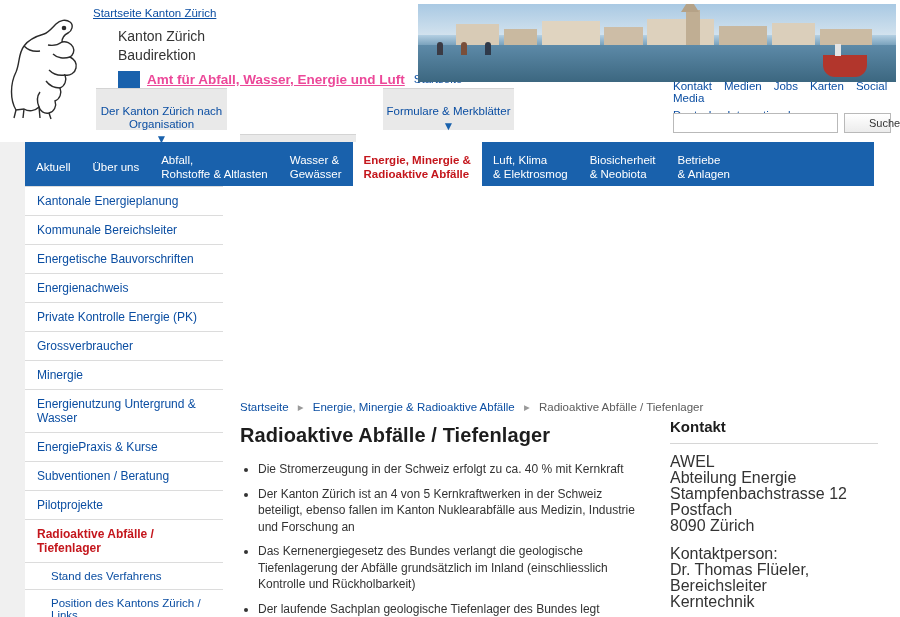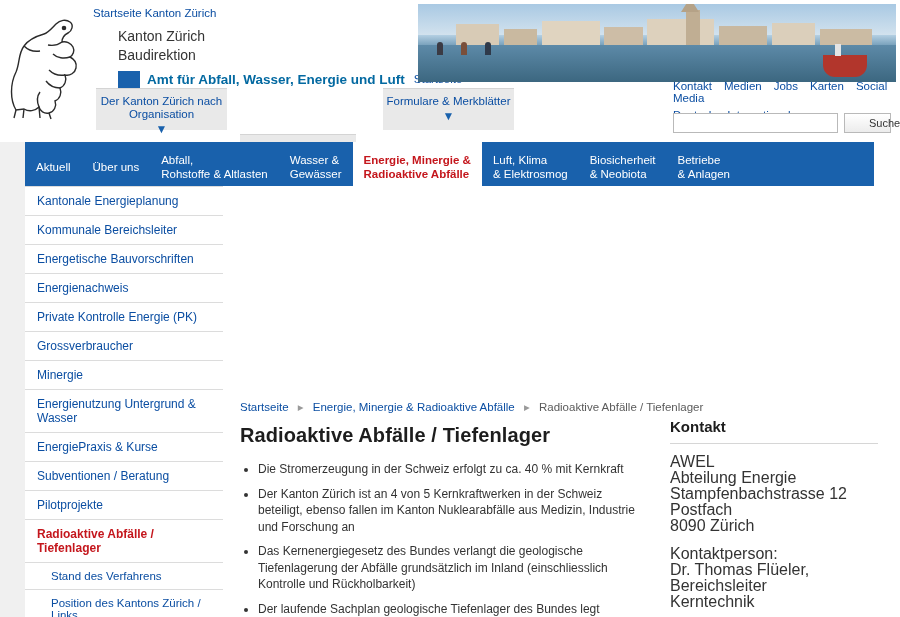--- a/index.html
+++ b/index.html
@@ -19,20 +19,21 @@
     position: relative;
     width: 900px;
     height: 142px;
     background: #ffffff;
   }
   .startseite-link {
     position: absolute;
     left: 93px; top: 7px;
     font-size: 11.5px;
     color: #0b4ea2;
+    text-decoration: underline;
   }
   .crest {
     position: absolute;
     left: 4px; top: 14px;
     width: 86px; height: 110px;
   }
   .org-block {
     position: absolute;
     left: 118px; top: 27px;
     line-height: 19px;
@@ -58,21 +59,22 @@
     position:absolute;
     left:0; top:0;
     border-left: 22px solid #ffffff;
     border-bottom: 17px solid transparent;
     width:0;height:0;
     opacity:0;
   }
   .org-line3 {
     font-size: 13.5px;
     font-weight: bold;
-    color: #0369a1;
+    color: #ec4899;
+    text-decoration: underline;
   }
   .org-startseite {
     font-size: 11.5px;
     color: #0b4ea2;
     margin-left: 9px;
   }
 
   
   .banner {
     position: absolute;
@@ -138,21 +140,21 @@
   
   .mega {
     position: absolute;
     top: 88px;
     height: 42px;
     background: #e9e9e9;
     border-top: 1px solid #d4d4d4;
     text-align: center;
     font-size: 11.5px;
     color: #0b4ea2;
-    padding-top: 6px;
+    padding-top: 16px;
     line-height: 13px;
   }
   .mega .caret {
     margin-top: 2px;
     font-size: 12px;
     color: #1961ac;
   }
   .mega.m1 { left: 96px; width: 131px; }
   .mega.m2 { left: 240px; width: 116px; margin-top: 46px; }
   .mega.m3 { left: 383px; width: 131px; }

